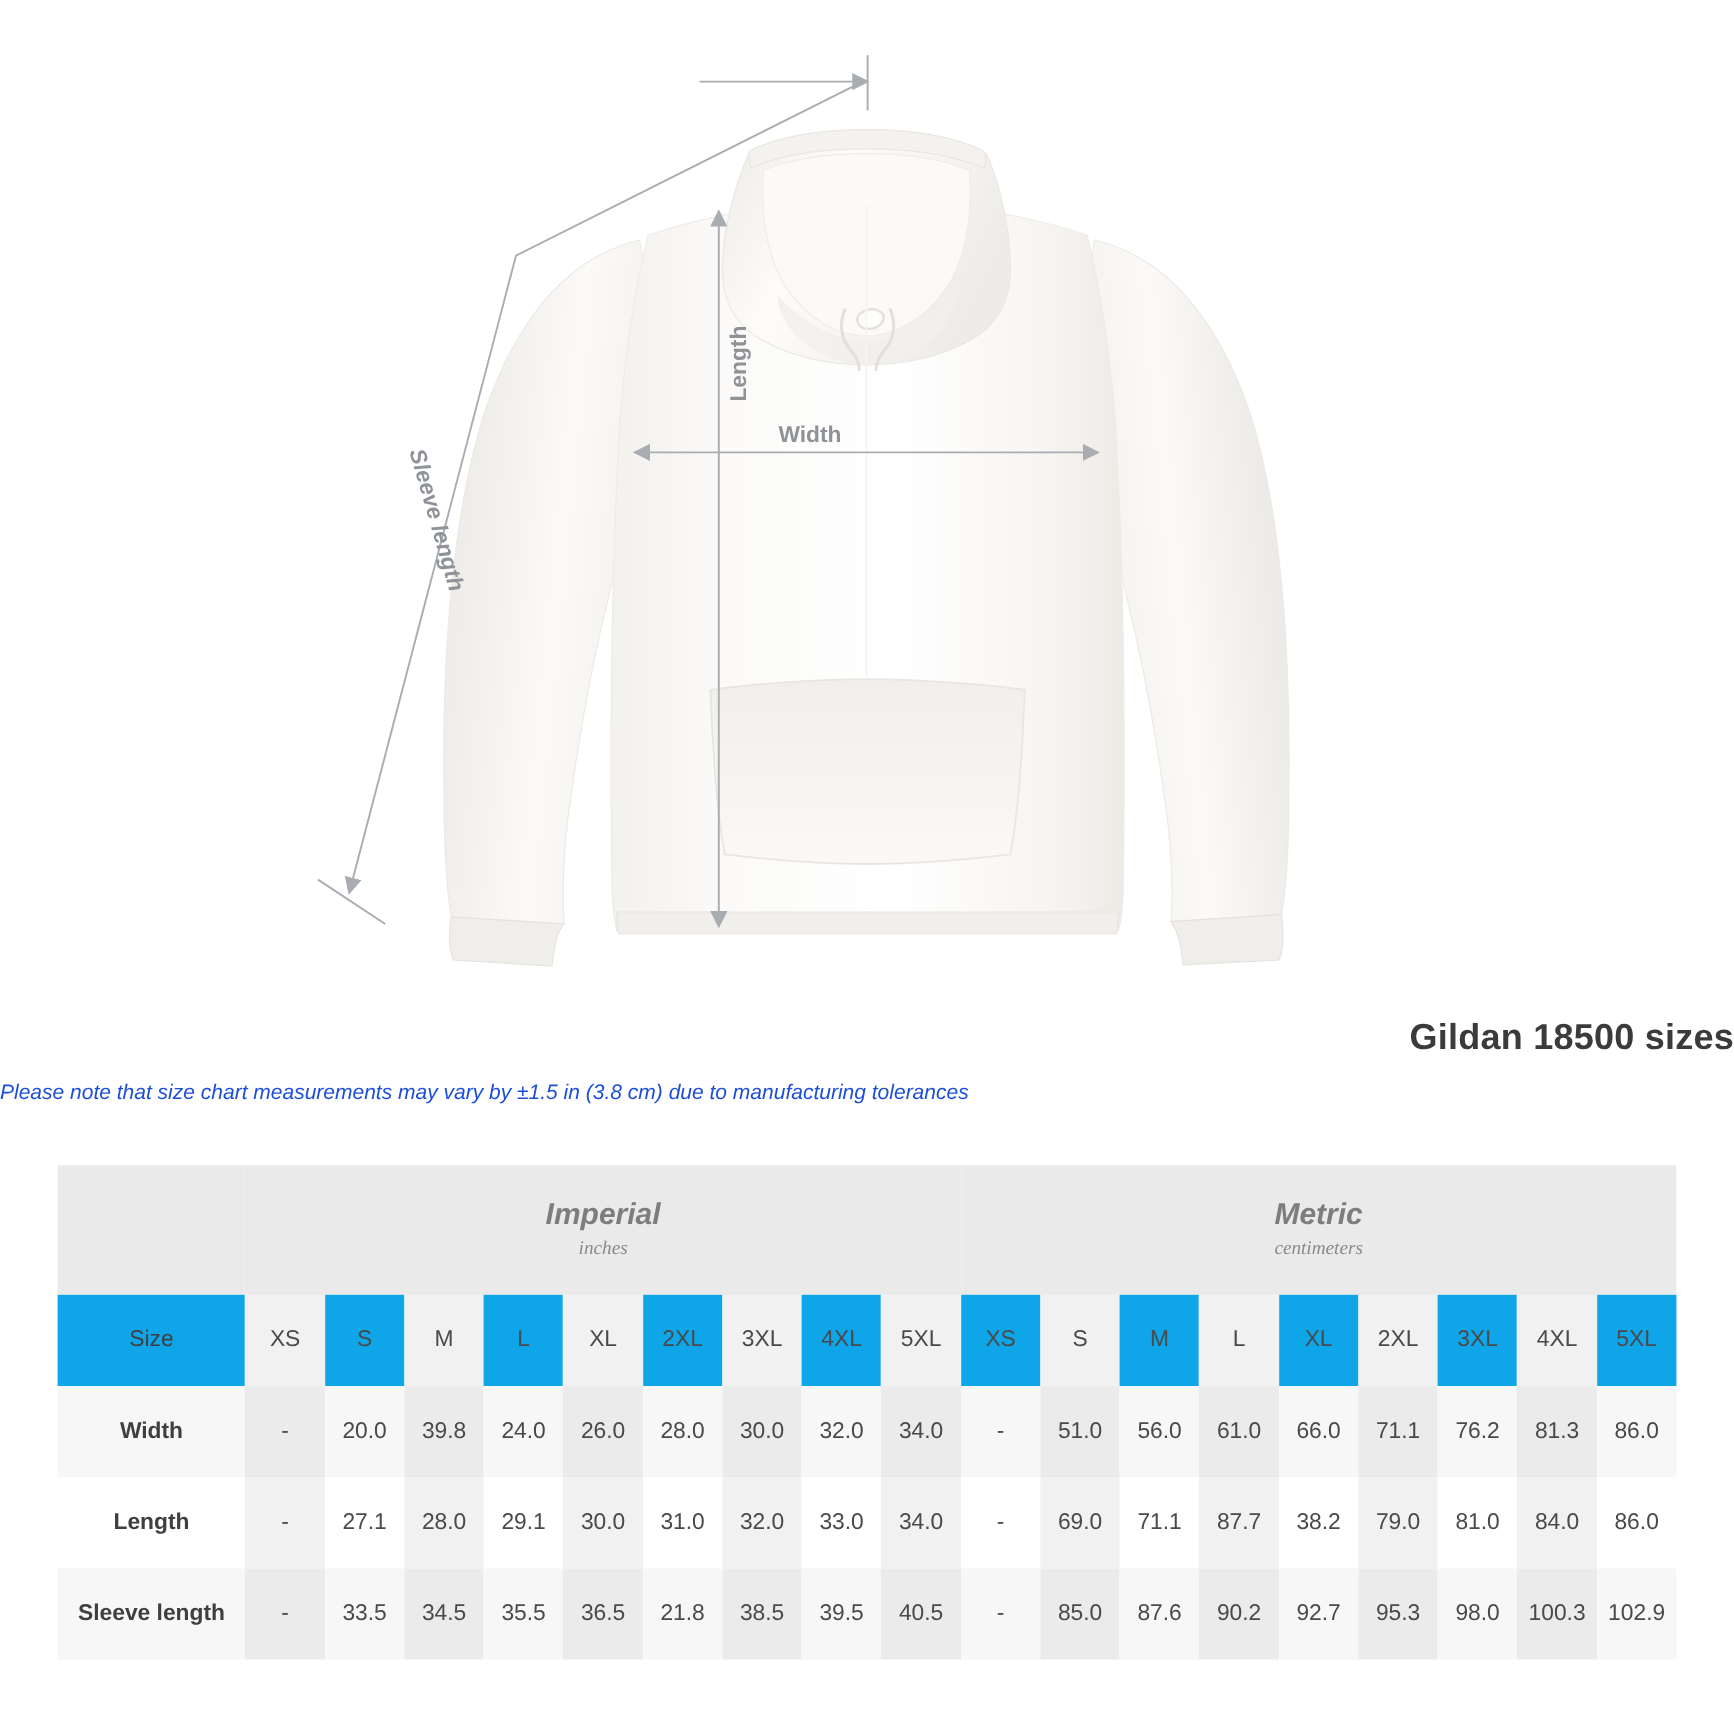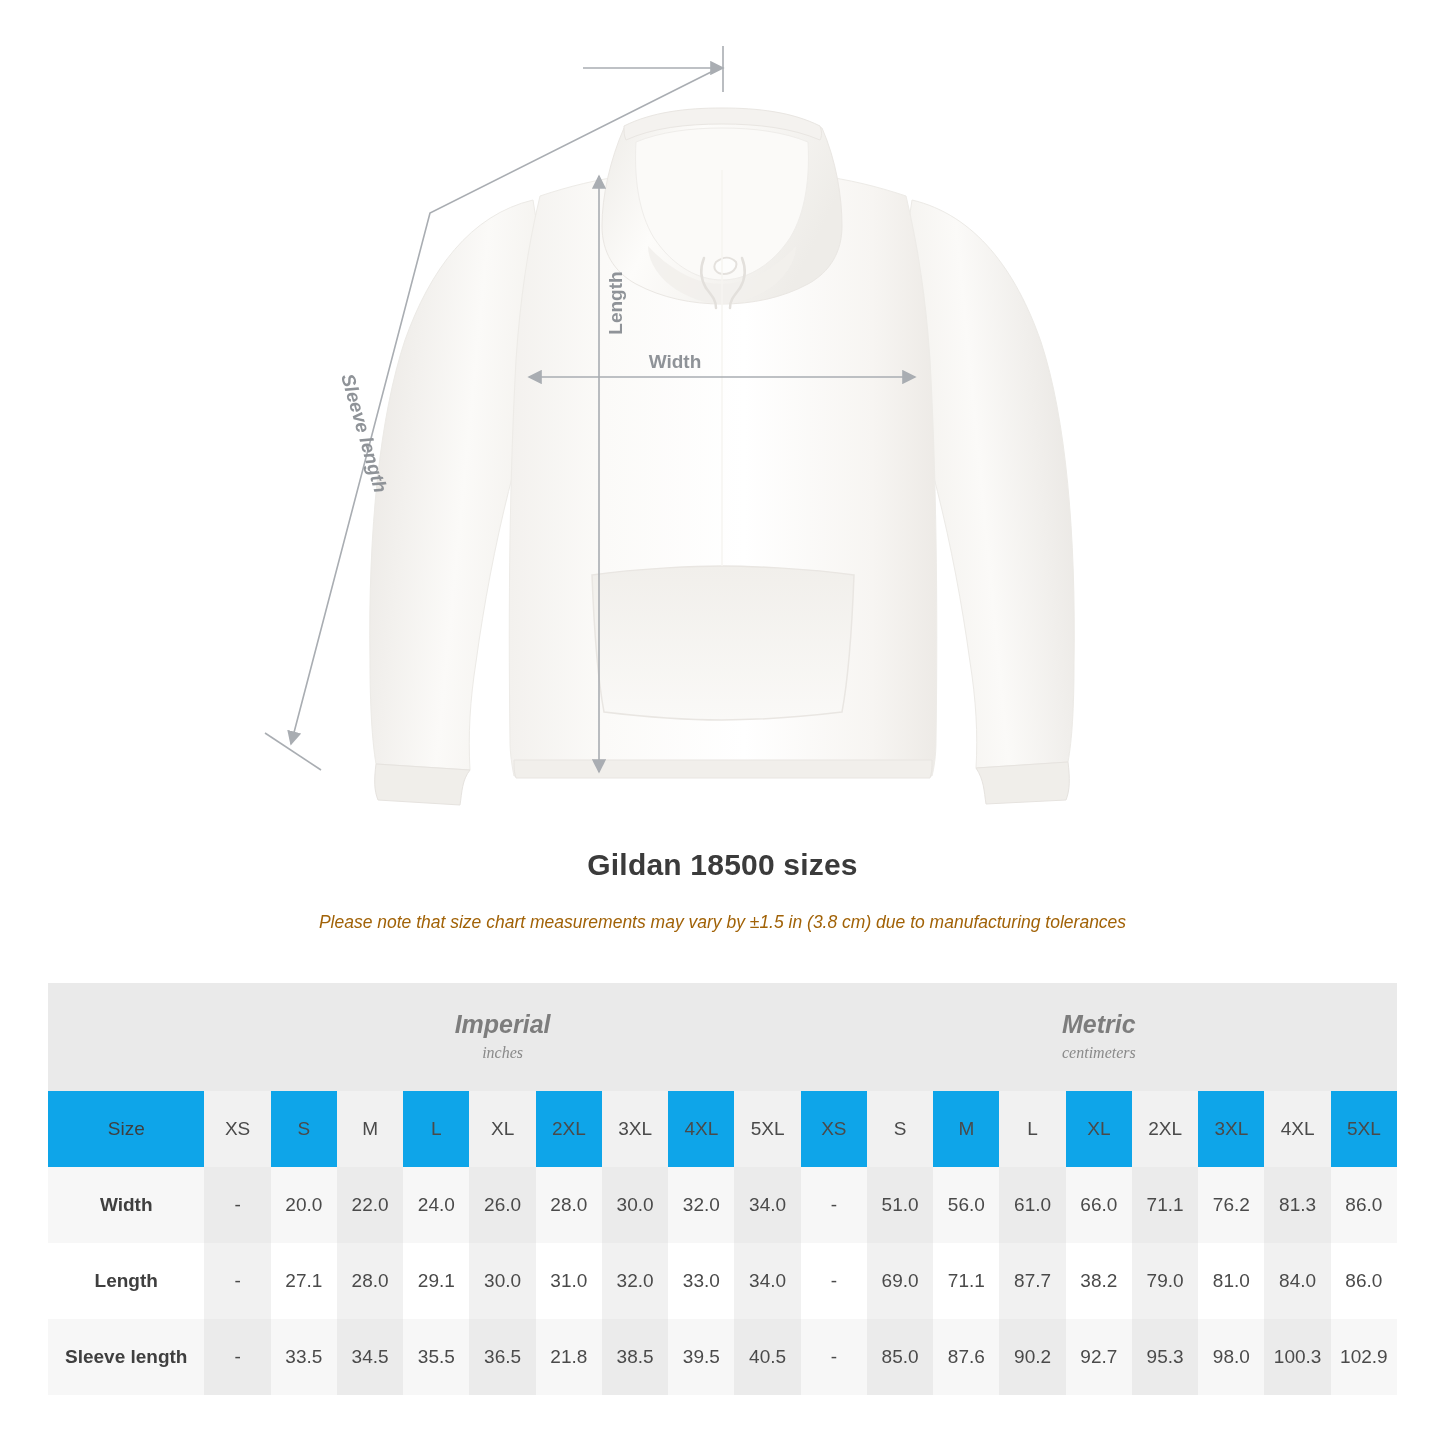--- a/index.html
+++ b/index.html
@@ -27,34 +27,33 @@
     height: 830px;
   }
   .illustration svg {
     position: absolute;
     left: 0;
     top: 0;
   }
 
   
   .title {
-    text-align: center;
+    text-align: right;
     font-size: 30px;
     font-weight: bold;
     color: #3b3b3b;
     margin: 0;
     padding-top: 18px;
     letter-spacing: 0.2px;
   }
   .subtitle {
-    text-align: center;
     font-size: 17.5px;
     font-style: italic;
-    color: #a16207;
-    margin: 12px;
+    color: #1d4ed8;
+    margin: 0;
     padding-top: 18px;
   }
 
   
   .table-wrap {
     margin-top: 36px;
     padding: 14px 48px;
     box-sizing: border-box;
   }
   table.size-chart {
@@ -294,21 +293,21 @@
           <td class="shade">2XL</td>
           <td>3XL</td>
           <td class="shade">4XL</td>
           <td>5XL</td>
         </tr>
 
         <tr class="data-row row-b">
           <td class="rowlabel">Width</td>
           <td class="shade">-</td>
           <td>20.0</td>
-          <td class="shade">22.0</td>
+          <td class="shade">39.8</td>
           <td>24.0</td>
           <td class="shade">26.0</td>
           <td>28.0</td>
           <td class="shade">30.0</td>
           <td>32.0</td>
           <td class="shade">34.0</td>
           <td>-</td>
           <td class="shade">51.0</td>
           <td>56.0</td>
           <td class="shade">61.0</td>

